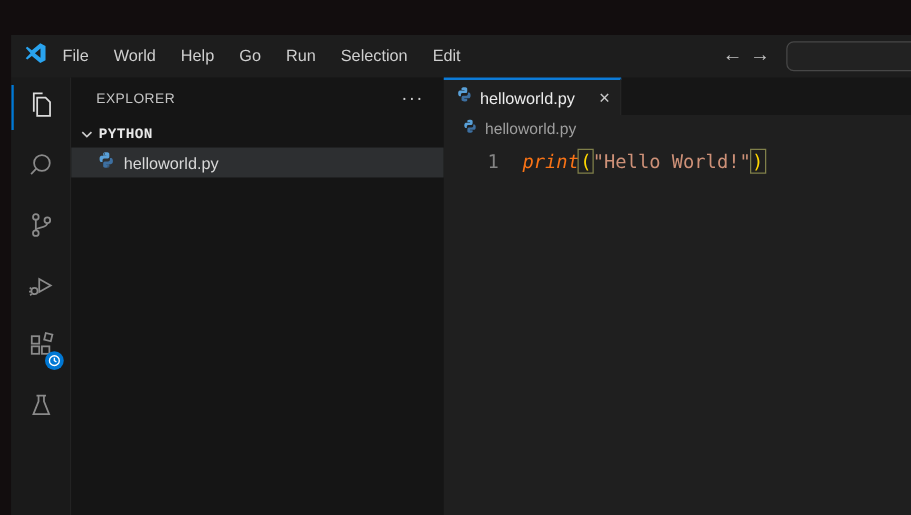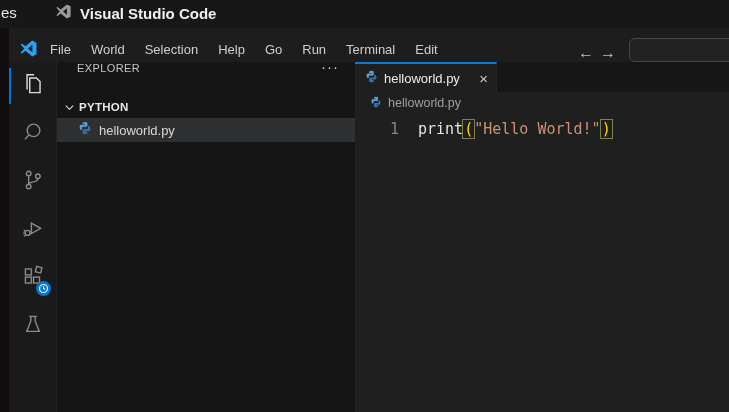--- a/index.html
+++ b/index.html
@@ -10,100 +10,88 @@
   
   .gnome-bar { position:absolute; left:0; top:0; width:729px; height:28px; background:#171717; color:#e9e9e9; }
   .gnome-activities { position:absolute; left:1px; top:4px; font-size:15px; color:#e4e4e4; }
   .gnome-title-wrap { position:absolute; left:55px; top:3px; display:flex; align-items:center; gap:8px; }
   .gnome-title { font-size:15px; font-weight:700; color:#f0f0f0; }
 
   
   .window { position:absolute; left:9px; top:28px; width:720px; height:384px; background:#1f1f1f; overflow:hidden; display:flex; flex-direction:column; }
 
   
-  .menubar { height:34px; background:#1d1d1d; display:flex; align-items:flex-end; flex:0 0 auto; }
+  .menubar { height:34px; background:#1d1d1d; display:flex; align-items:center; flex:0 0 auto; }
   .menubar .vsc-logo { margin-left:10px; margin-right:2px; flex:0 0 auto; }
   .menu-item { padding:0 10px; font-size:13px; color:#cfcfcf; height:24px; line-height:24px; border-radius:4px; cursor:default; }
   .nav-arrow { color:#c0c0c0; font-size:16px; width:22px; text-align:center; }
   .nav-arrow.first { margin-left:auto; }
   .cmdbox { width:140px; height:24px; margin-left:10px; margin-right:-40px; background:#222222; border:1px solid #474747; border-radius:6px; flex:0 0 auto; }
 
   
   .main { flex:1; display:flex; min-height:0; }
 
   
   .activitybar { width:48px; background:#1a1a1a; border-right:1px solid #232323; display:flex; flex-direction:column; align-items:stretch; }
   .ab-item { height:48px; display:flex; align-items:center; justify-content:center; position:relative; }
   .ab-item svg { stroke:#8a8a8a; fill:none; stroke-width:1.3; }
   .ab-item.active svg { stroke:#dcdcdc; }
   .ab-item.active::before { content:""; position:absolute; left:0; top:6px; bottom:6px; width:2px; background:#0078d4; }
   .ab-badge { position:absolute; right:5px; bottom:6px; width:15px; height:15px; border-radius:50%; background:#0078d4; display:flex; align-items:center; justify-content:center; }
   .ab-badge svg { stroke:#ffffff; stroke-width:1.2; }
 
   
   .sidebar { width:298px; background:#151515; display:flex; flex-direction:column; }
-  .sidebar-header { height:34px; display:flex; align-items:flex-start; }
+  .sidebar-header { height:34px; display:flex; align-items:center; }
   .sidebar-title { font-size:11px; letter-spacing:.4px; color:#c5c5c5; padding-left:20px; }
   .sidebar-more { margin-left:auto; margin-right:16px; color:#d0d0d0; font-size:15px; letter-spacing:1px; line-height:10px; }
   .section-row { height:22px; display:flex; align-items:center; padding-left:4px; color:#e8e8e8; }
   .section-chevron { width:16px; height:16px; display:flex; align-items:center; justify-content:center; }
   .section-chevron svg { stroke:#cccccc; fill:none; stroke-width:1.4; }
-  .section-label { font-size:11.5px; font-weight:700; letter-spacing:.3px; margin-left:2px; }
+  .section-label { font-size:11.5px; font-weight:700; letter-spacing:.3px; margin-left:2px;font-family:Liberation Mono, monospace; }
   .file-row { height:24px; display:flex; align-items:center; background:#2d2f31; padding-left:21px; }
   .file-row .py-icon { margin-right:7px; }
   .file-label { font-size:13px; color:#d8d8d8; }
 
   
   .editor { flex:1; background:#1f1f1f; display:flex; flex-direction:column; min-width:0; }
   .tabbar { height:30px; background:#161616; display:flex; flex:0 0 auto; }
   .tab { width:142px; height:30px; background:#1f1f1f; border-top:2px solid #0c7bd8; border-right:1px solid #252525; display:flex; align-items:center; padding-left:10px; }
   .tab-label { font-size:13px; color:#ececec; margin-left:6px; }
   .tab-close { margin-left:auto; margin-right:8px; color:#c8c8c8; font-size:15px; line-height:15px; }
   .breadcrumbs { height:22px; display:flex; align-items:center; padding-left:15px; flex:0 0 auto; }
   .crumb-label { font-size:12.5px; color:#9f9f9f; margin-left:6px; }
   .code-area { flex:1; padding-top:4px; font-family:"DejaVu Sans Mono","Liberation Mono",monospace; font-size:15px; line-height:22px; }
   .code-line { display:flex; }
   .gutter { width:63px; text-align:right; padding-right:19px; color:#858585; flex:0 0 auto; }
   .code-text { white-space:pre; }
-  .tok-func { color:#e5e5e5; }
+  .tok-func { color:#f97316;font-style:italic; }
   .tok-bracket { color:#ffd700; border:1px solid #80804a; margin:0 -1px; padding:0 1px; }
   .tok-string { color:#ce9178; }
 </style>
 </head>
 <body>
 
 <div class="screen">
 
-  <div class="gnome-bar">
-    <span class="gnome-activities">es</span>
-    <div class="gnome-title-wrap">
-      <span>
-        <svg width="17" height="17" viewBox="0 0 24 24">
-            <path fill="#9b9b9b" d="M22 4.7v14.6L16.7 22 8.2 14.8l-4.6 3.6L2 17.2l4.8-5.2L2 6.8l1.6-1.2 4.6 3.6L16.7 2z M16.9 7.3 11.3 12l5.6 4.7z"></path>
-          </svg>
-      </span>
-      <span class="gnome-title">Visual Studio Code</span>
-    </div>
-  </div>
 
   <div class="window">
 
     <div class="menubar">
       <span class="vsc-logo">
         <svg width="19" height="19" viewBox="0 0 24 24">
             <path fill="#29a3ef" d="M22 4.7v14.6L16.7 22 8.2 14.8l-4.6 3.6L2 17.2l4.8-5.2L2 6.8l1.6-1.2 4.6 3.6L16.7 2z M16.9 7.3 11.3 12l5.6 4.7z"></path>
           </svg>
       </span>
       <span class="menu-item">File</span>
       <span class="menu-item">World</span>
-      <span class="menu-item">Selection</span>
       <span class="menu-item">Help</span>
       <span class="menu-item">Go</span>
       <span class="menu-item">Run</span>
-      <span class="menu-item">Terminal</span>
+      <span class="menu-item">Selection</span>
       <span class="menu-item">Edit</span>
       <span class="nav-arrow first">←</span>
       <span class="nav-arrow">→</span>
       <div class="cmdbox"></div>
     </div>
 
     <div class="main">
 
       <div class="activitybar">
         <div class="ab-item active">

